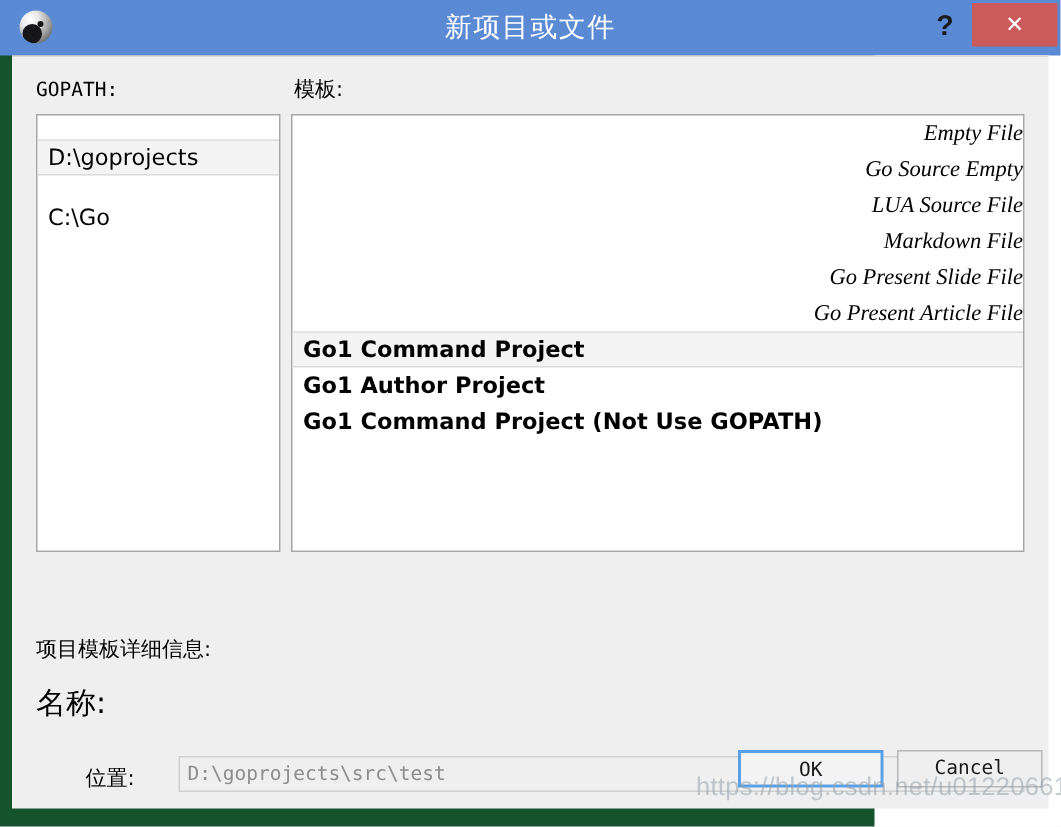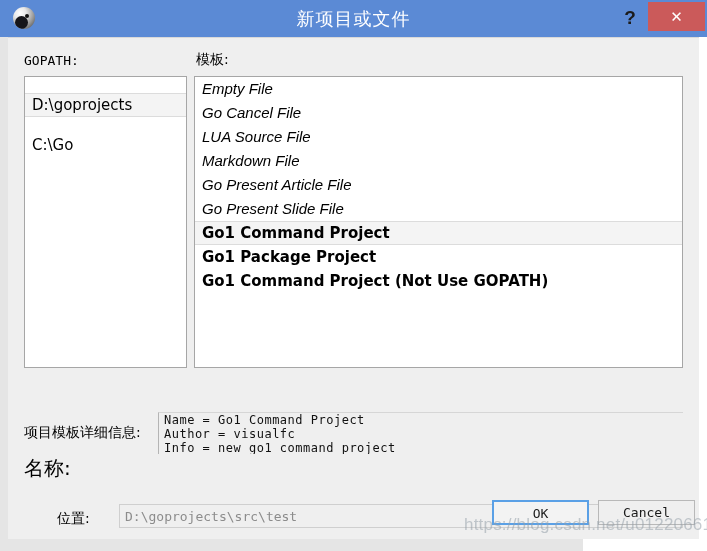--- a/index.html
+++ b/index.html
@@ -13,21 +13,21 @@
     overflow: hidden;
     font-family: "Liberation Sans", sans-serif;
   }
 
   
   #window {
     position: absolute;
     left: 0; top: 0;
     width: 583px;
     height: 551px;
-    background: #e5e5e5;
+    background: #14532d;
     box-sizing: border-box;
   }
 
   
   #titlebar {
     position: absolute;
     left: 0; top: 0;
     width: 707px;
     height: 37px;
     background: #5b8ad5;
@@ -143,22 +143,23 @@
   }
   .li.selected {
     background: #f4f4f4;
     border-top: 1px solid #dcdcdc;
     border-bottom: 1px solid #dcdcdc;
     height: 24px;
     line-height: 22px;
   }
   .tpl-file {
     font-style: italic;
-    font-family: Liberation Sans, sans-serif;
-    font-size: 15px;
+    font-family: Liberation Serif, serif;
+    font-size: 15px;
+    text-align: right;
   }
   .tpl-project {
     font-weight: bold;
     font-family: "DejaVu Sans", "Liberation Sans", sans-serif;
     font-size: 15px;
   }
 
   
   #detail-label {
     left: 16px;
@@ -289,36 +290,31 @@
 
     <div class="section-label" style="left:16px; top:15px;">GOPATH:</div>
     <div class="listbox" id="gopath-list">
       <div class="li selected">D:\goprojects</div>
       <div class="li">C:\Go</div>
     </div>
 
     <div class="cjk-label" style="left:188px; top:13px;">模板:</div>
     <div class="listbox" id="template-list">
       <div class="li tpl-file">Empty File</div>
-      <div class="li tpl-file">Go Cancel File</div>
+      <div class="li tpl-file">Go Source Empty</div>
       <div class="li tpl-file">LUA Source File</div>
       <div class="li tpl-file">Markdown File</div>
+      <div class="li tpl-file">Go Present Slide File</div>
       <div class="li tpl-file">Go Present Article File</div>
-      <div class="li tpl-file">Go Present Slide File</div>
       <div class="li tpl-project selected">Go1 Command Project</div>
-      <div class="li tpl-project">Go1 Package Project</div>
+      <div class="li tpl-project">Go1 Author Project</div>
       <div class="li tpl-project">Go1 Command Project (Not Use GOPATH)</div>
     </div>
 
     <div class="cjk-label" id="detail-label">项目模板详细信息:</div>
-    <div id="detail-box">
-      <div>Name = Go1 Command Project</div>
-      <div>Author = visualfc</div>
-      <div>Info = new go1 command project</div>
-    </div>
 
     <div class="cjk-label" id="name-label">名称:</div>
 
     <div class="cjk-label" id="location-label">位置:</div>
     <input id="location-input" type="text" disabled="" value="D:\goprojects\src\test" style="">
     <div id="browse-button">浏览...</div>
 
     <div class="dlg-button" id="ok-button">OK</div>
     <div class="dlg-button" id="cancel-button">Cancel</div>
 

